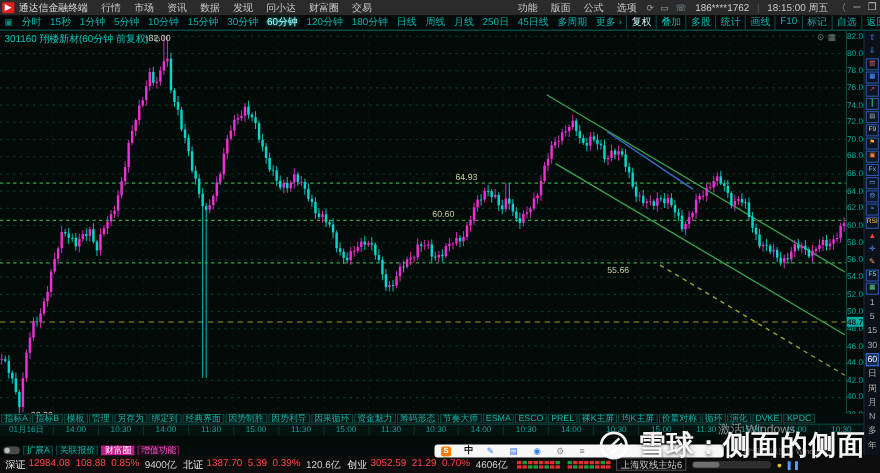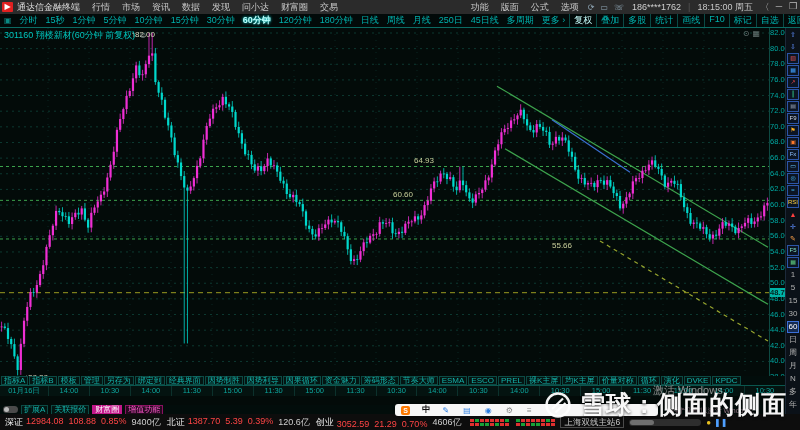--- a/index.html
+++ b/index.html
@@ -18,21 +18,21 @@
   .tb-phone{padding:0 5px;color:#cfcfcf;}
   .tb-sep{color:#555;padding:0 2px;}
   .tb-clock{padding:0 5px;}
   .tb-btn{width:14px;text-align:center;color:#bbb;}
   
   .periodbar{position:absolute;left:0;top:14px;width:800px;height:14px;background:#020a09;
              border-bottom:1px solid #0b6b63;display:flex;align-items:center;font-size:9px;
              color:#00b2ae;white-space:nowrap;box-sizing:border-box;}
   .pb-ico{color:#0a8a84;padding:0 4px;font-size:8px;}
   .p-item{padding:0 4px;}
-  .p-item.active{color:#bdfffd;font-weight:bold;text-shadow:0 0 3px #0ff;}
+  .p-item.active{color:#bdfffd;font-weight:normal;text-shadow:0 0 3px #0ff;}
   .pb-spacer{flex:1;}
   .p-tool{padding:0 4px;border-left:1px solid #0a4a46;}
   .p-tool.bright{color:#c8fffd;}
   
   .plot{position:absolute;left:0;top:28px;width:769px;height:357px;background:#030b09;}
   .plot svg{position:absolute;left:0;top:0;}
   .chart-title{position:absolute;left:4px;top:1px;font-size:9px;color:#00c4bc;z-index:5;}
   .chart-title .info-ico{color:#7a8a88;margin-left:4px;font-size:8px;}
   .plot-corner{position:absolute;right:6px;top:1px;z-index:5;color:#6a7a78;font-size:8px;letter-spacing:3px;}
   
@@ -841,21 +841,21 @@
           <span class="idx-num">0.85%</span>
           <span class="idx-amt">9400亿</span>
         </span>
         <span style="display: flex;">
           <span class="idx-name">北证</span>
           <span class="idx-num">1387.70</span>
           <span class="idx-num">5.39</span>
           <span class="idx-num">0.39%</span>
           <span class="idx-amt">120.6亿</span>
         </span>
-        <span style="display: flex; align-items: flex-end;">
+        <span style="display: flex;">
           <span class="idx-name">创业</span>
           <span class="idx-num">3052.59</span>
           <span class="idx-num">21.29</span>
           <span class="idx-num">0.70%</span>
           <span class="idx-amt">4606亿</span>
         </span>
       </span>
     <span class="heat">
         <i style="background: rgb(224, 48, 48);"></i>
         <i style="background: rgb(224, 48, 48);"></i>

